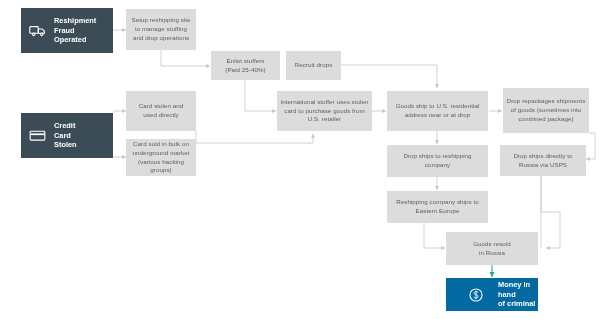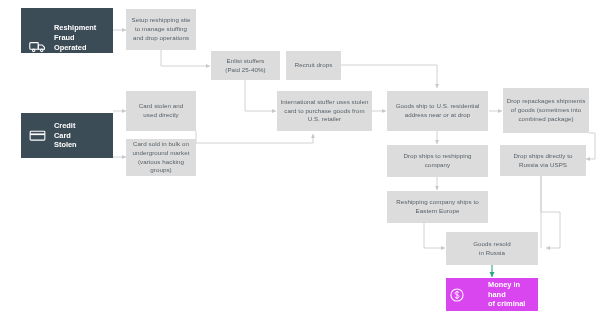--- a/index.html
+++ b/index.html
@@ -40,25 +40,25 @@
     padding: 2px 3px;
   }
   .node.dark {
     background: #3c4c57;
     color: #ffffff;
     justify-content: flex-start;
     padding-left: 8px;
     gap: 8px;
   }
   .node.green {
-    background: #d946ef;
+    background: #0369a1;
     color: #ffffff;
     justify-content: flex-start;
-    padding-left: 3px;
-    gap: 23px;
+    padding-left: 22px;
+    gap: 14px;
   }
   .node-label-strong {
     font-size: 7.4px;
     font-weight: bold;
     line-height: 1.34;
     text-align: left;
     white-space: pre-line;
   }
   .icon-box {
     flex: 0 0 auto;
@@ -116,21 +116,21 @@
 
       <path d="M541,176 L541,248 L533,248" stroke="none"></path>
       <path d="M541,176 L541,235 L541,248"></path>
       <path d="M560,248 L546,248" marker-end="url(#ah)"></path>
       <path d="M541,176 L541,212 L560,212 L560,248"></path>
 
       <path d="M492,265 L492,277" stroke="#25a883" stroke-width="1.1" marker-end="url(#ahg)"></path>
     </g>
   </svg>
 
-  <div class="node dark" style="left:21px; top:8px; width:92px; height:45px;align-items:flex-end;">
+  <div class="node dark" style="left:21px; top:8px; width:92px; height:45px;">
     <span class="icon-box">
       <svg width="17" height="13" viewBox="0 0 22 16" fill="none" stroke="#ffffff" stroke-width="1.4">
         <rect x="1" y="3" width="11" height="8.5" rx="1"></rect>
         <path d="M12 6 L17 6 L20 9 L20 11.5 L12 11.5 Z"></path>
         <circle cx="6" cy="13" r="1.6" fill="#3c4c57"></circle>
         <circle cx="16.5" cy="13" r="1.6" fill="#3c4c57"></circle>
       </svg>
     </span>
     <span class="node-label-strong">Reshipment
 Fraud

